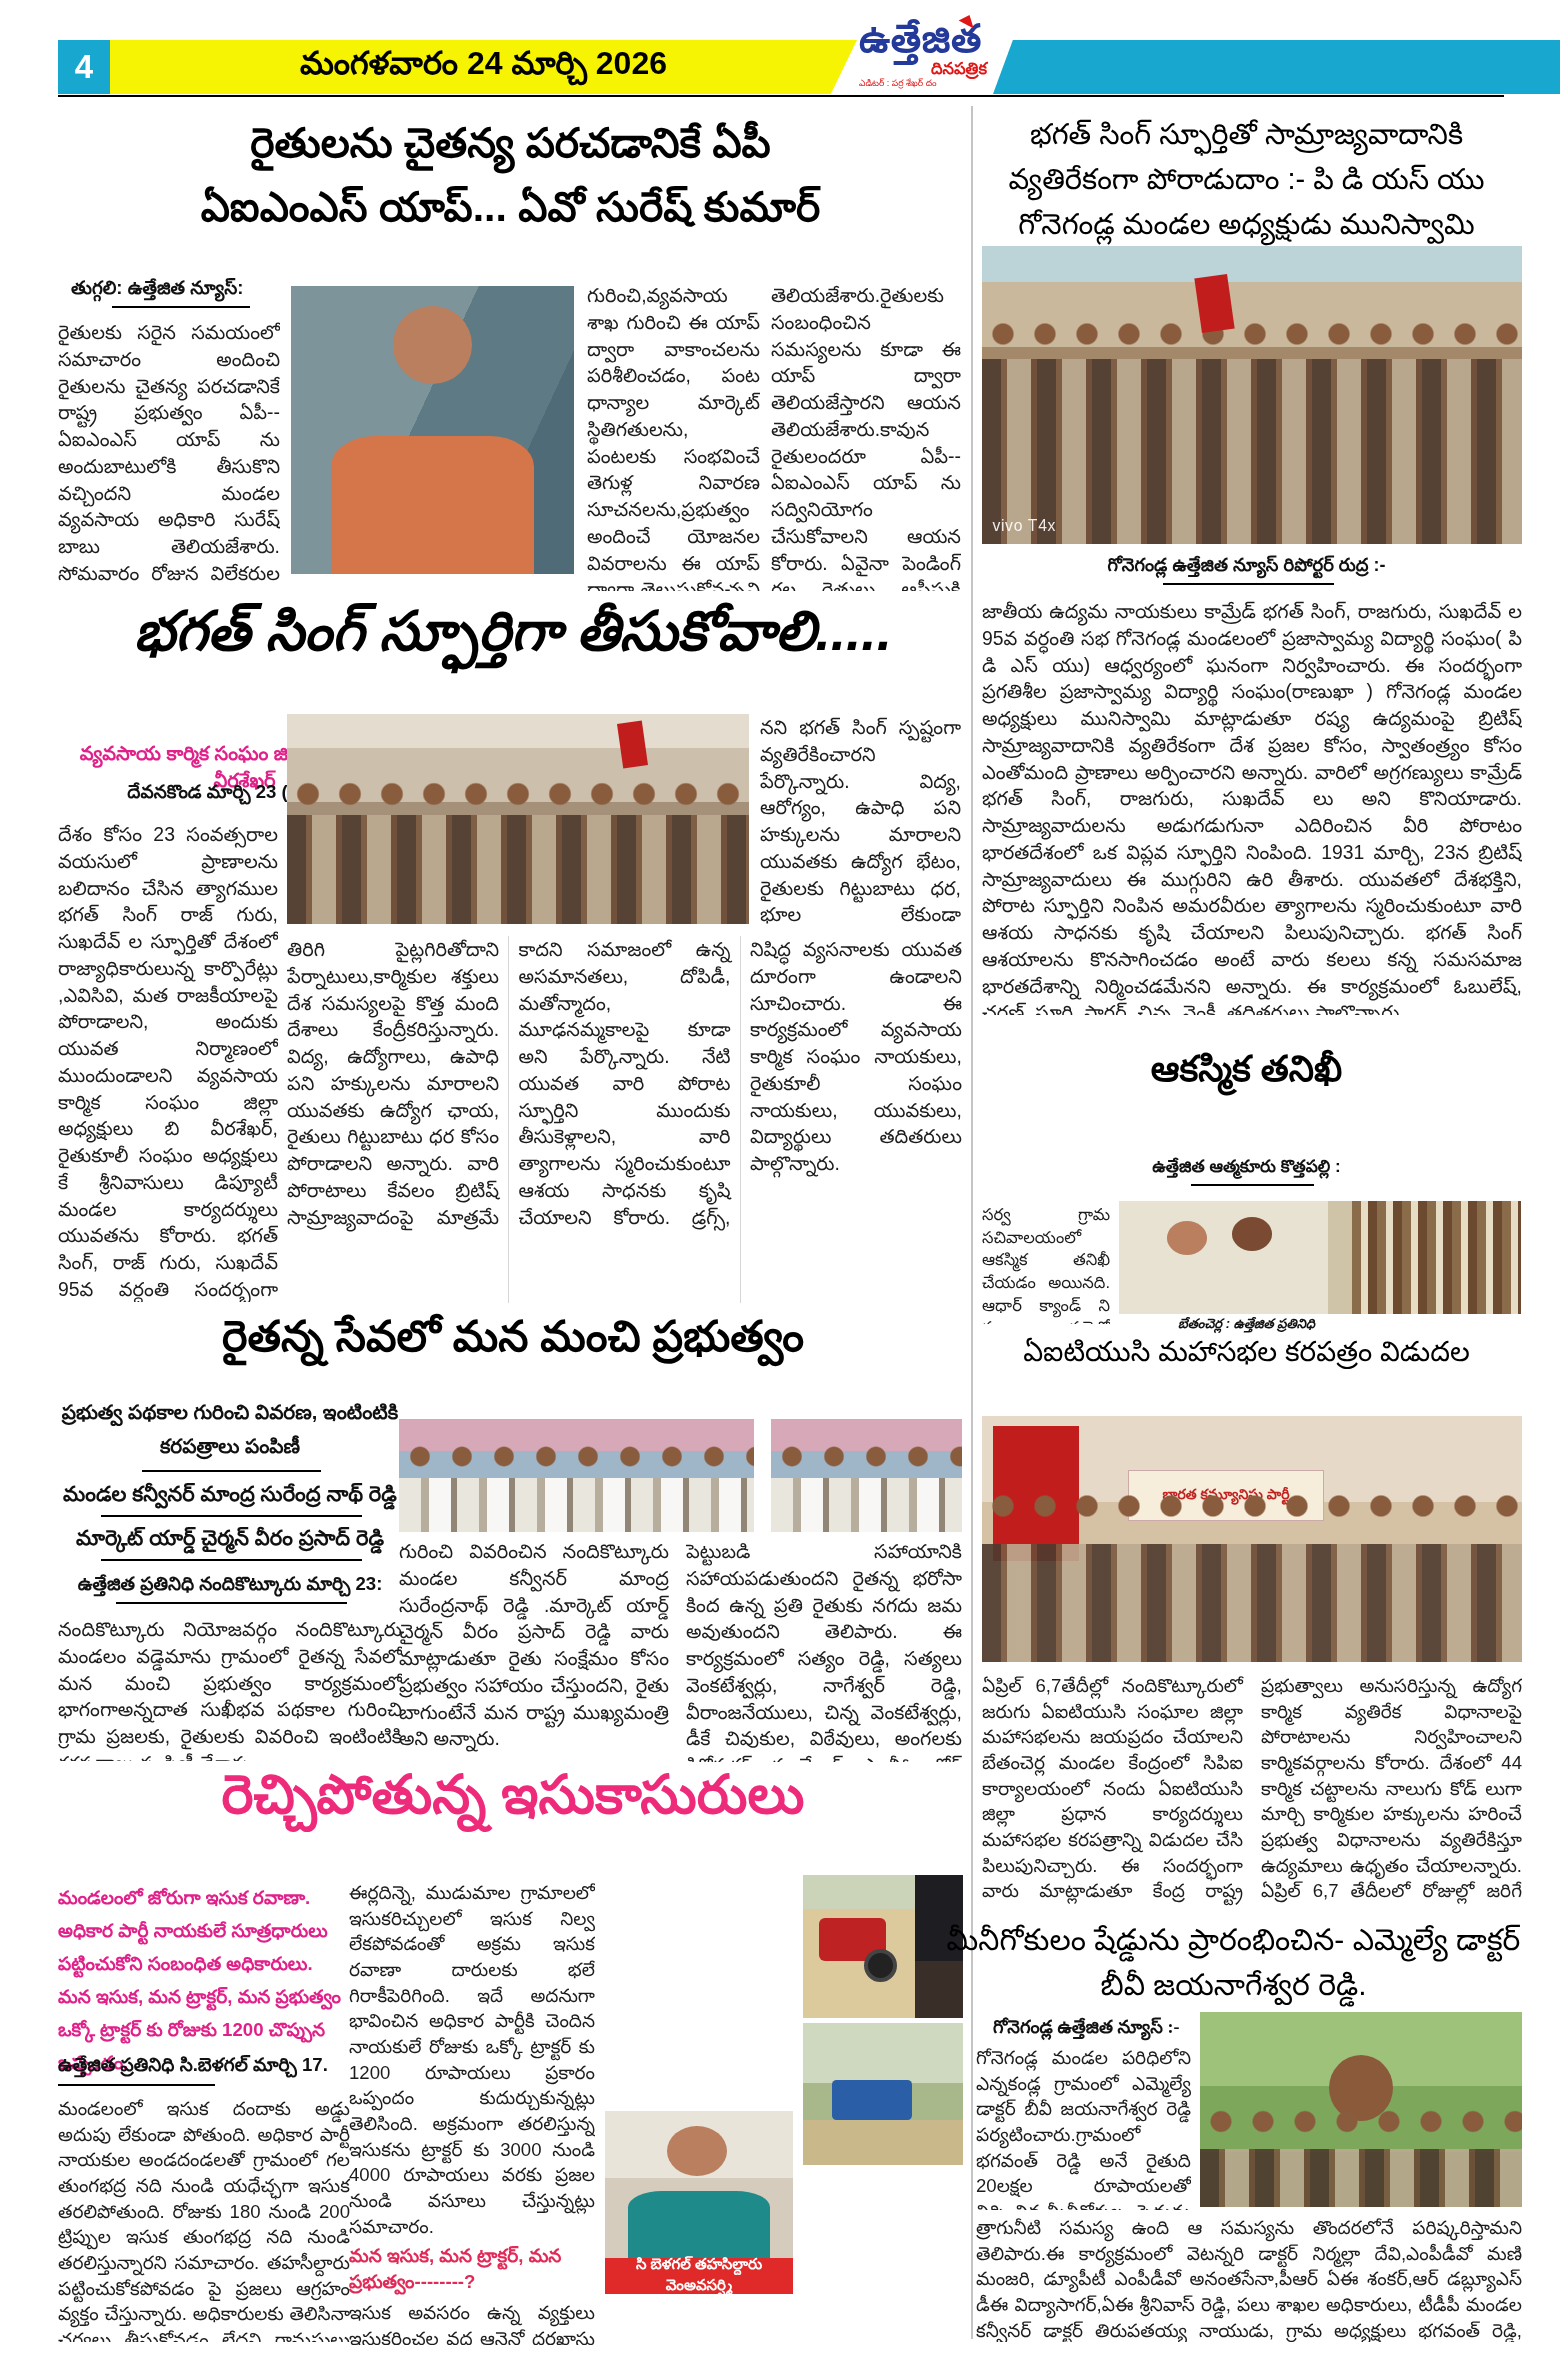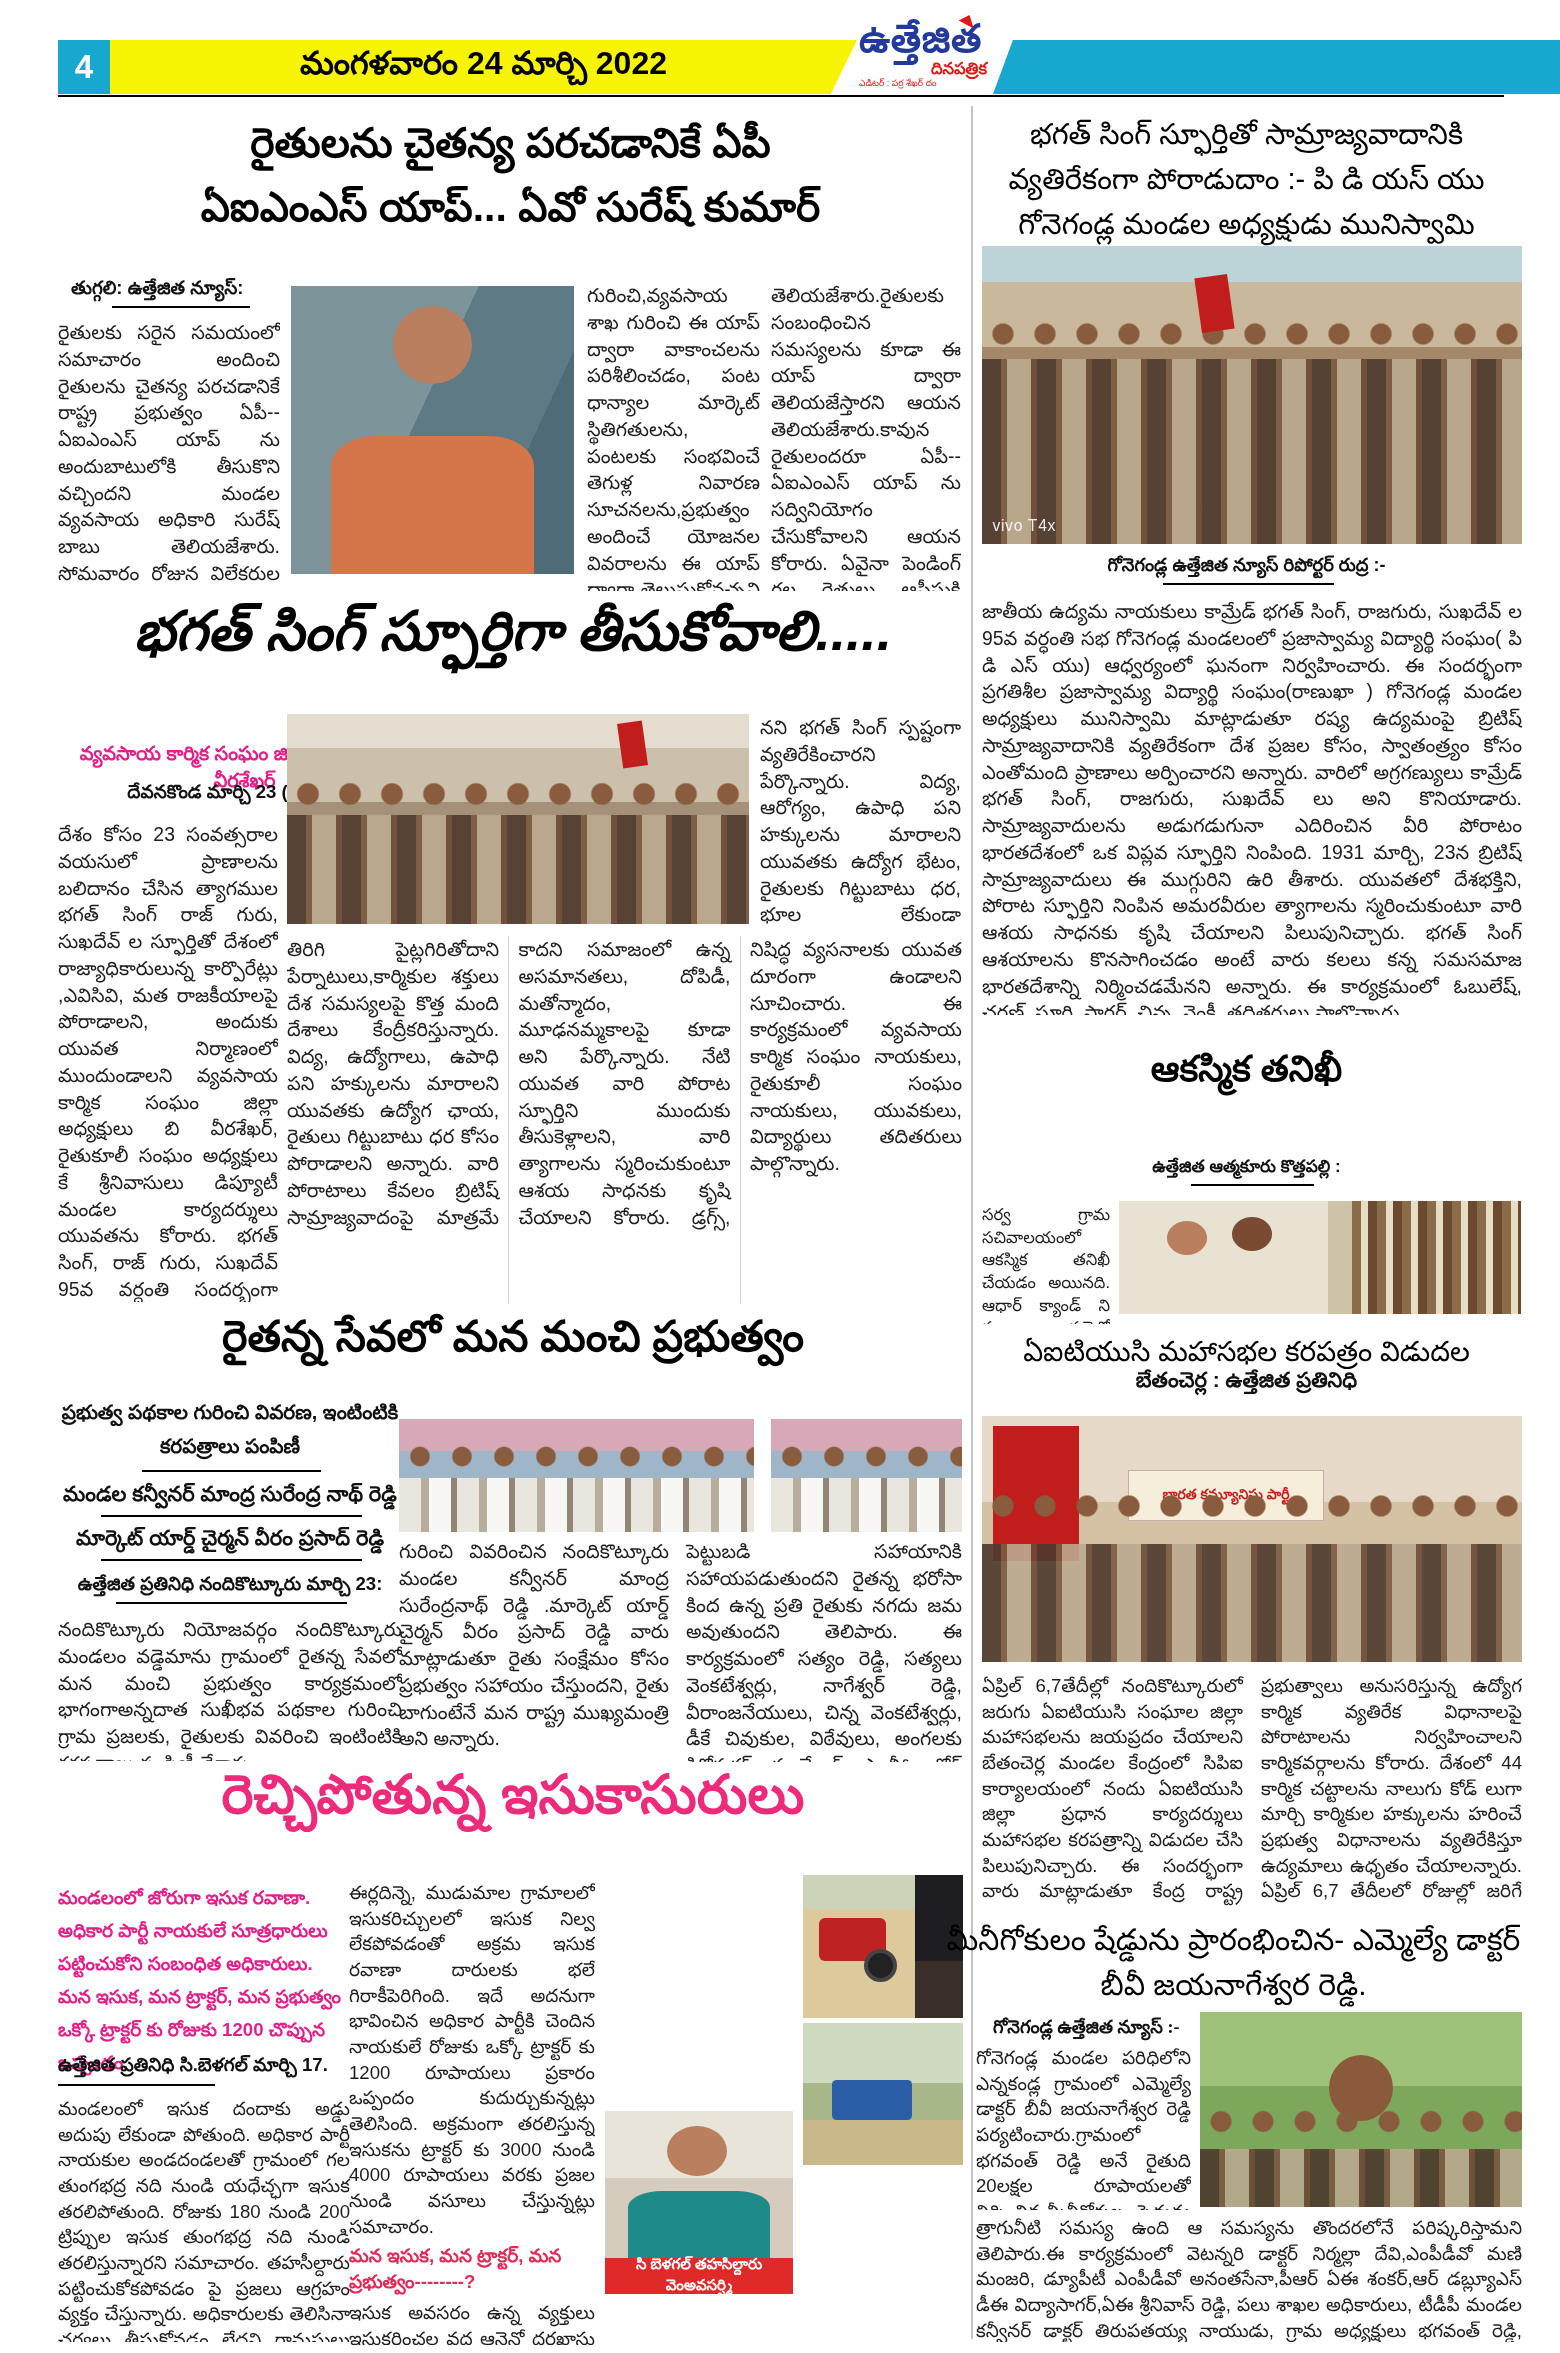--- a/index.html
+++ b/index.html
@@ -59,21 +59,21 @@
   .ph-mla{background:linear-gradient(180deg,#9ec27a 0 38%,#7da85c 38% 72%,#6a9150 72%);}
   .pinksub{color:#e0218a;font-weight:bold;}
   .redsub{color:#e02a57;font-weight:bold;}
 </style>
 </head>
 <body>
 
 <div id="page">
 
   <div id="pageno" class="abs" style="left:58px;top:40px;width:52px;height:54px;">4</div>
-  <div id="dateband" class="abs" style="left:110px;top:40px;width:747px;height:54px;">మంగళవారం 24 మార్చి 2022</div>
+  <div id="dateband" class="abs" style="left:110px;top:40px;width:747px;height:54px;">మంగళవారం 24 మార్చి 2026</div>
   <div id="masthead" class="abs" style="left:859px;top:19.4px;width:128px;height:75px;">
     <div class="dove"></div>
     <div class="title">ఉత్తేజిత</div>
     <div class="sub">దినపత్రిక</div>
     <div class="ed">ఎడిటర్ : పర్ర శేఖర్ దం</div>
   </div>
   <div id="blueband" class="abs" style="left:993px;top:40px;width:568px;height:54px;"></div>
   <div class="abs rule" style="left:58px;top:95px;width:1446px;height:2.2px;"></div>
   <div class="abs vrule" style="left:971px;top:106px;height:2233px;"></div>
 
@@ -170,21 +170,21 @@
   <div class="abs bold center" style="left:985px;top:1157px;width:523px;font-size:17px;">ఉత్తేజిత ఆత్మకూరు కొత్తపల్లి :</div>
   <div class="abs rule" style="left:1191px;top:1184px;width:123px;"></div>
   <div class="abs bodytext" style="left:982px;top:1203px;width:128px;height:121px;font-size:16.4px;">సర్వ గ్రామ సచివాలయంలో ఆకస్మిక తనిఖీ చేయడం అయినది. ఆధార్ క్యాండ్ ని కూడా పల్లెల్లో జరిగినది. సిబ్బంది సమయపాలన పాటించవలసినది అలాగే సర్వేలు త్వరగా కంప్లీట్ చేయాలని చెప్పడం జరిగింది.</div>
   <div class="ph ph-office" style="left:1119px;top:1201px;width:402px;height:113px;">
     <div class="p-shelf"></div>
     <div class="p-head" style="left:12%;top:18%;width:10%;height:30%;"></div>
     <div class="p-head" style="left:28%;top:14%;width:10%;height:30%;background:#7a4a32;"></div>
   </div>
 
   <div class="abs headline center" style="left:985px;top:1336px;width:523px;font-size:28px;font-weight:normal;">ఏఐటియుసి మహాసభల కరపత్రం విడుదల</div>
-  <div class="abs bold center" style="left:985px;top:1368px;width:523px;font-size:21px;">బేతంచెర్ల : ఉత్తేజిత ప్రతినిధి</div>
+  <div class="abs bold center" style="left:985px;top:1316px;width:523px;font-size:13px;font-style:italic;">బేతంచెర్ల : ఉత్తేజిత ప్రతినిధి</div>
   <div class="ph ph-aituc" style="left:982px;top:1416px;width:540px;height:246px;">
     <div class="p-flag" style="left:2%;top:4%;width:16%;height:55%;transform:none;"></div>
     <div class="p-banner" style="left:27%;top:22%;width:36%;height:20%;">భారత కమ్యూనిస్టు పార్టీ</div>
     <div class="p-heads" style="top:30%;height:13%;"></div>
     <div class="p-crowd" style="height:48%;"></div>
   </div>
   <div class="abs bodytext" style="left:982px;top:1673px;width:540px;height:234px;font-size:18.6px;column-count:2;column-gap:18px;">ఏప్రిల్ 6,7తేదీల్లో నందికొట్కూరులో జరుగు ఏఐటియుసి సంఘాల జిల్లా మహాసభలను జయప్రదం చేయాలని బేతంచెర్ల మండల కేంద్రంలో సిపిఐ కార్యాలయంలో నందు ఏఐటియుసి జిల్లా ప్రధాన కార్యదర్శులు మహాసభల కరపత్రాన్ని విడుదల చేసి పిలుపునిచ్చారు. ఈ సందర్భంగా వారు మాట్లాడుతూ కేంద్ర రాష్ట్ర ప్రభుత్వాలు అనుసరిస్తున్న ఉద్యోగ కార్మిక వ్యతిరేక విధానాలపై పోరాటాలను నిర్వహించాలని కార్మికవర్గాలను కోరారు. దేశంలో 44 కార్మిక చట్టాలను నాలుగు కోడ్ లుగా మార్చి కార్మికుల హక్కులను హరించే ప్రభుత్వ విధానాలను వ్యతిరేకిస్తూ ఉద్యమాలు ఉధృతం చేయాలన్నారు. ఏప్రిల్ 6,7 తేదీలలో రోజుల్లో జరిగే జిల్లా మహాసభలకు కార్మికులు అధిక సంఖ్యలో పాల్గొని జయప్రదం చేయాలని తీసుకురావాలని కోరారు. ఈ కార్యక్రమంలో సూర్య చంద్ర,రవమలేషు,ఉదయ్,తదితరులు పాల్గొన్నారు.</div>
 
   <div class="abs headline center" style="left:945px;top:1917px;width:577px;font-size:30px;line-height:1.5;font-weight:normal;">మీనీగోకులం షేడ్డును ప్రారంభించిన- ఎమ్మెల్యే డాక్టర్ బీవీ జయనాగేశ్వర రెడ్డి.</div>
   <div class="abs bold" style="left:993px;top:2017px;width:246px;font-size:18px;font-family:Liberation Serif, serif;">గోనెగండ్ల ఉత్తేజిత న్యూస్ :-</div>

